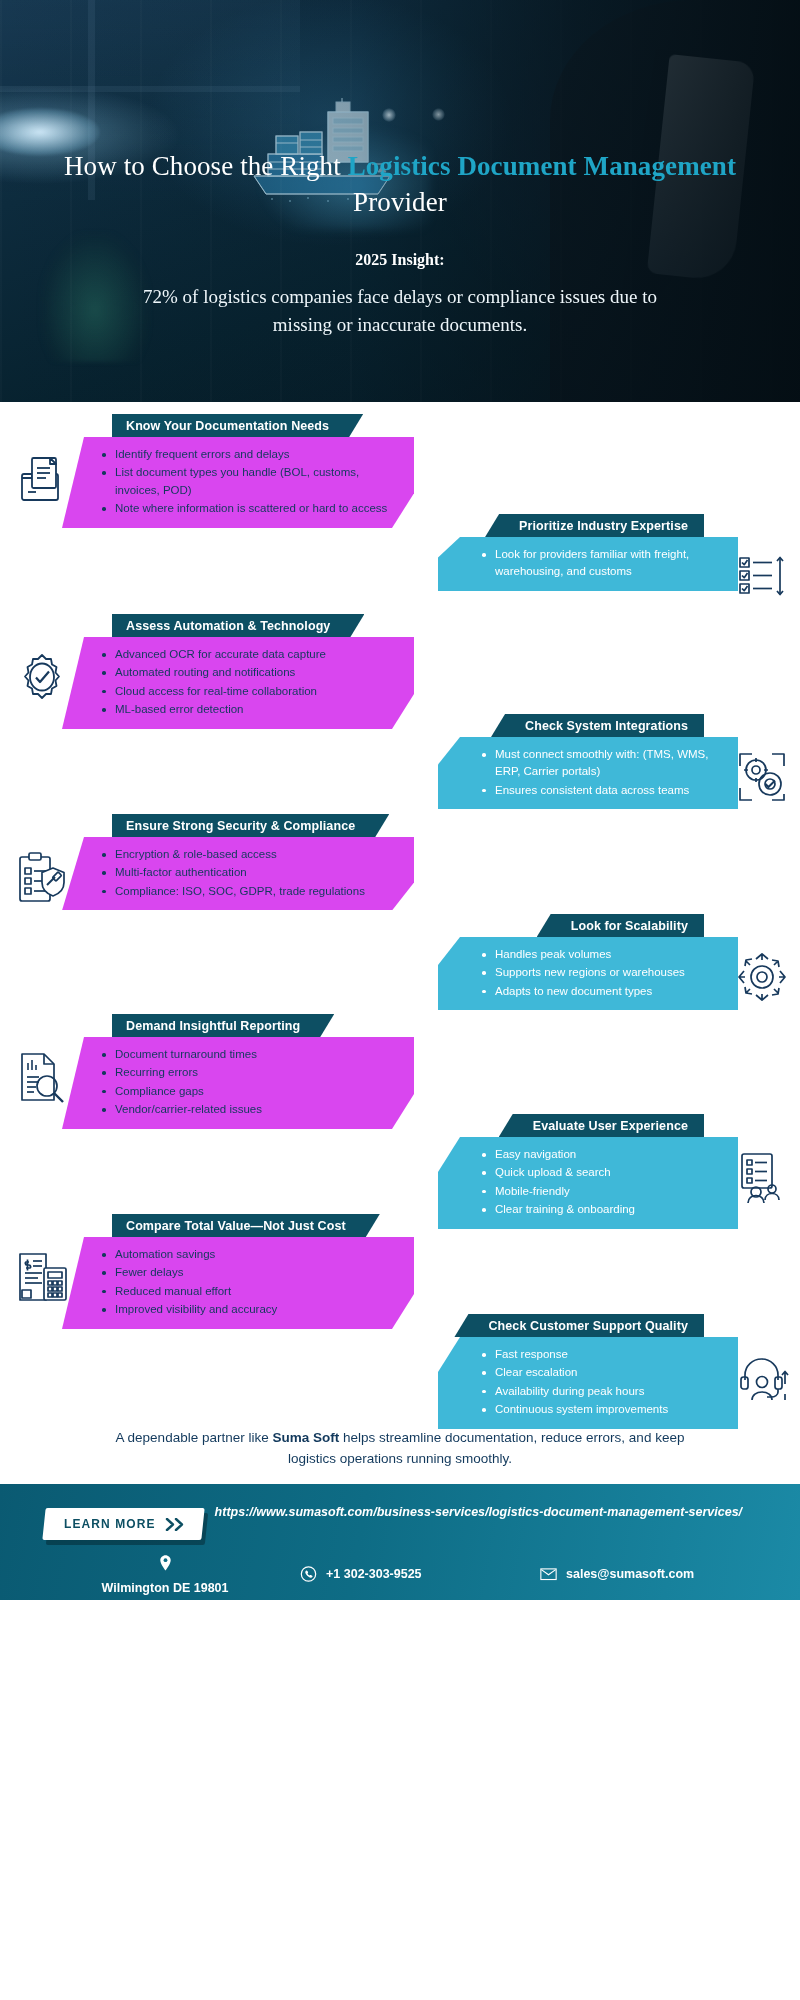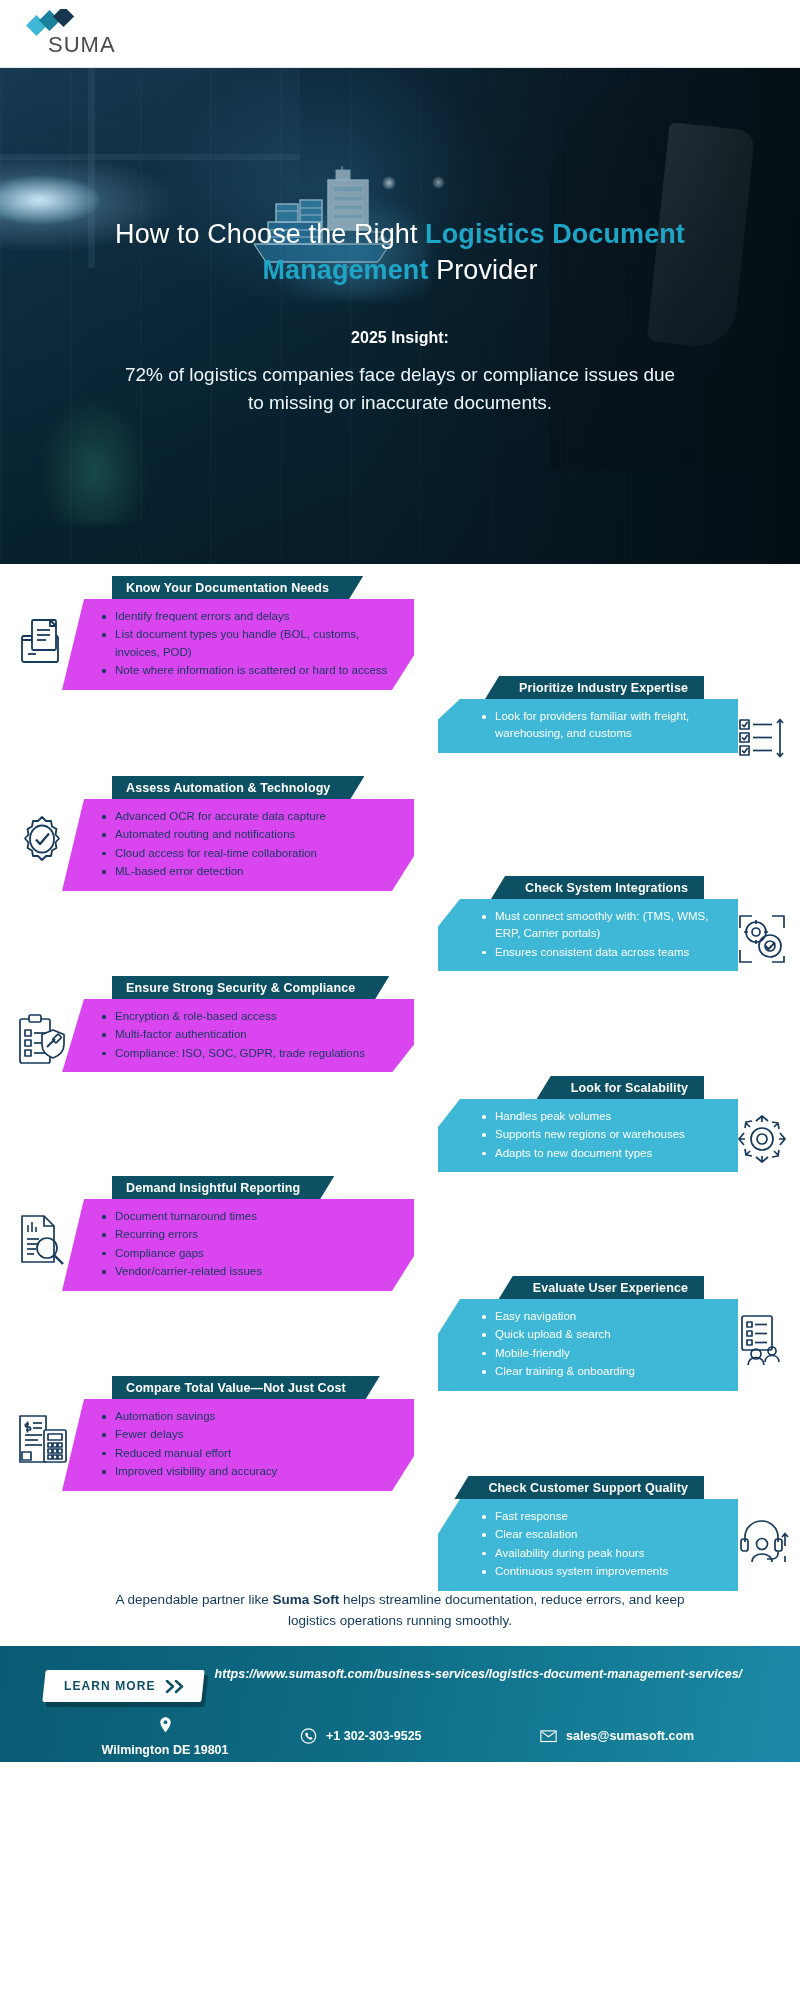--- a/index.html
+++ b/index.html
@@ -32,27 +32,28 @@
     letter-spacing: 1px;
     color: #4a4a4a;
     font-family: "Liberation Sans", sans-serif;
     margin-top: -7px;
     margin-left: 22px;
   }
 
   
   .hero {
     position: relative;
-    height: 496px;
+    height: 402px;
     background:
       radial-gradient(ellipse 200px 70px at 40px 135px, rgba(150,210,240,.45), rgba(150,210,240,0) 70%),
       radial-gradient(ellipse 260px 180px at 330px 120px, rgba(60,140,190,.30), rgba(0,0,0,0) 70%),
       radial-gradient(ellipse 300px 300px at 640px 140px, rgba(20,40,60,.85), rgba(0,0,0,0) 70%),
       linear-gradient(160deg, #123047 0%, #0d2b3d 30%, #07222f 60%, #04161f 100%);
     overflow: hidden;
+    font-family: Liberation Serif, serif;
   }
   .hero-photo-hint {
     position:absolute; inset:0;
     background:
       linear-gradient(90deg, rgba(10,35,50,.0) 0%, rgba(8,28,40,.2) 45%, rgba(6,20,28,.75) 72%, rgba(4,14,20,.95) 100%),
       repeating-linear-gradient(90deg, rgba(255,255,255,.018) 0 2px, rgba(0,0,0,0) 2px 70px);
     pointer-events:none;
   }
   .hero-window {
     position:absolute; left:0; top:0; width:300px; height:200px;
@@ -115,21 +116,21 @@
   }
   .hero-title {
     font-size: 27px;
     line-height: 1.35;
     color: #ffffff;
     font-weight: 400;
     letter-spacing: .1px;
   }
   .hero-title .hl { color: #1fa5c6; font-weight: 700; }
   .hero-sub {
-    margin-top: 40px;
+    margin-top: 30px;
     font-size: 16px;
     font-weight: 700;
     color: #ffffff;
   }
   .hero-stat {
     margin: 14px auto 12px auto;
     font-size: 19px;
     line-height: 1.5;
     color: #eef6fa;
     max-width: 560px;
@@ -299,30 +300,20 @@
   .contact:nth-child(1) { width: 250px; flex-direction: column; }
   .contact:nth-child(2) { width: 230px; }
   .c-ico { width: 17px; height: 18px; display:flex; align-items:center; justify-content:center; }
   .c-ico svg { width:100%; height:100%; }
 </style>
 </head>
 <body>
 
 <div class="page">
 
-  <div class="topbar">
-    <div class="logo">
-      <svg class="logo-mark" viewBox="0 0 86 30">
-        <rect x="3" y="9" width="15" height="15" transform="rotate(45 10.5 16.5)" fill="#3fb8d8"></rect>
-        <rect x="16" y="4" width="15" height="15" transform="rotate(45 23.5 11.5)" fill="#1b7f9e"></rect>
-        <rect x="30" y="0" width="15" height="15" transform="rotate(45 37.5 7.5)" fill="#17374f"></rect>
-      </svg>
-      <div class="logo-word">SUMA</div>
-    </div>
-  </div>
 
   <div class="hero">
     <div class="hero-window"></div>
     <div class="hero-person"></div>
     <div class="hero-lapel"></div>
     <div class="hero-shirt"></div>
     <div class="hero-lamp"></div>
     <div class="hero-plant"></div>
     <div class="hero-bokeh" style="left:382px; top:108px; width:14px; height:14px;"></div>
     <div class="hero-bokeh" style="left:432px; top:108px; width:13px; height:13px;"></div>

